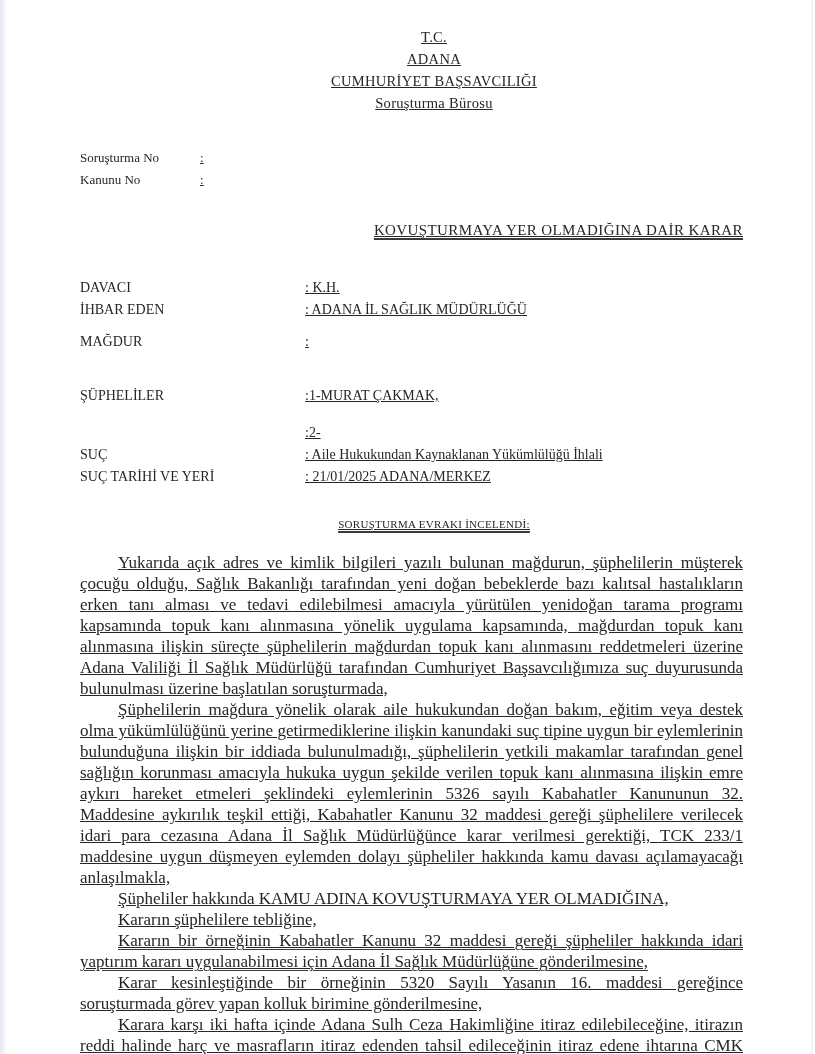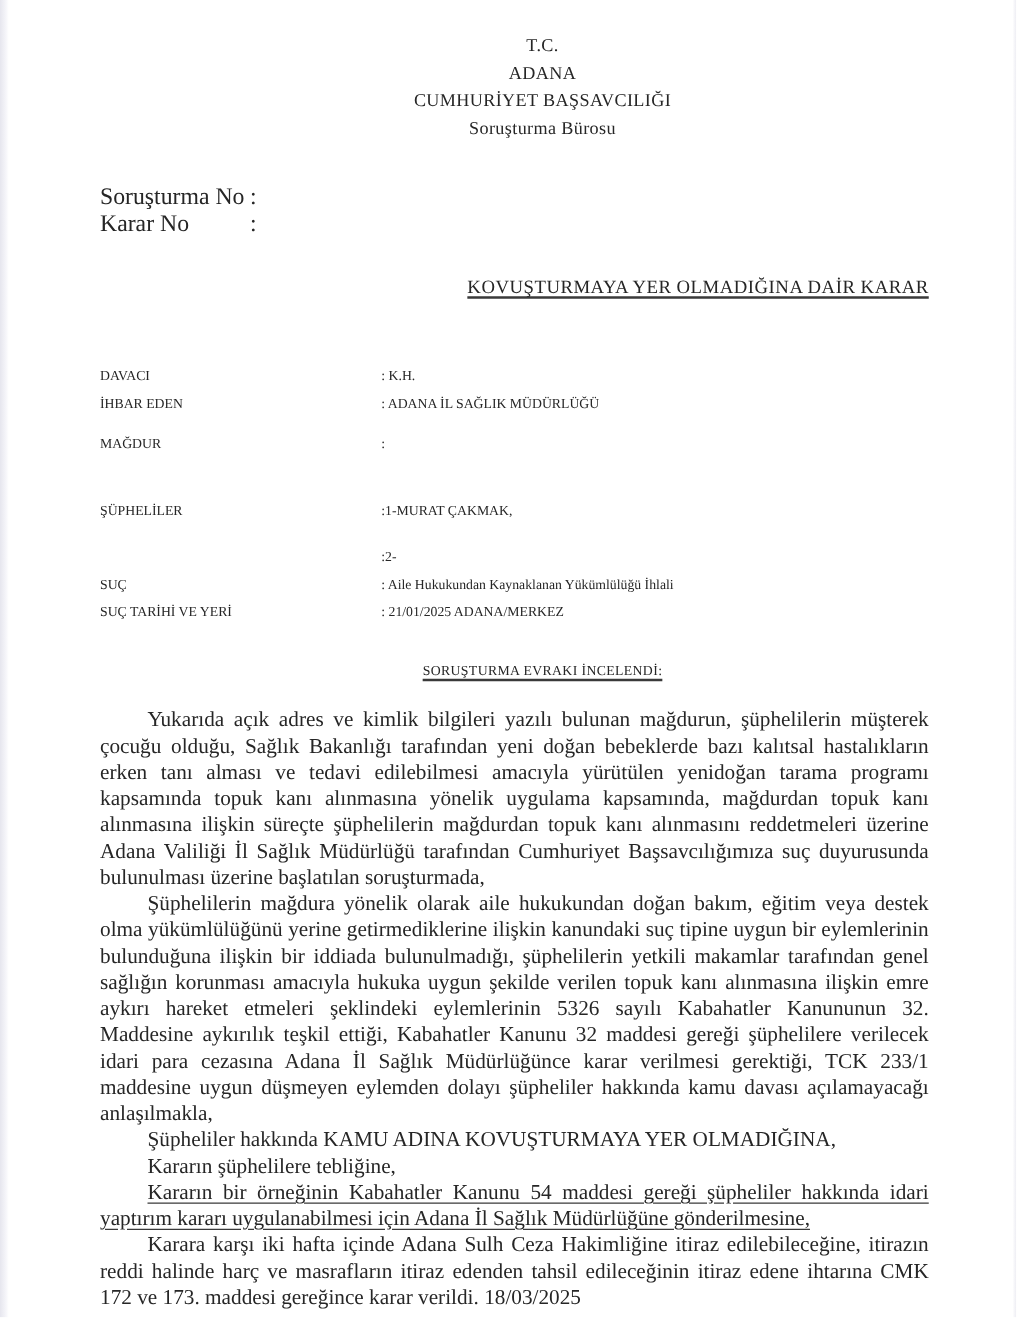--- a/index.html
+++ b/index.html
@@ -10,20 +10,21 @@
   .page {
     position: relative;
     width: 813px;
     height: 1054px;
     background: #ffffff;
     font-family: "Liberation Serif", "DejaVu Serif", serif;
     color: #262626;
     box-sizing: border-box;
     padding: 26px 70px 0 80px;
     overflow: hidden;
+    text-decoration: underline;
   }
   .edge-left {
     position: absolute;
     left: 0; top: 0; bottom: 0;
     width: 7px;
     background: linear-gradient(to right, #e6e6ee, #f6f6fa 70%, #ffffff);
   }
   .edge-right {
     position: absolute;
     right: 0; top: 0; bottom: 0;
@@ -34,42 +35,42 @@
   .doc-header {
     text-align: center;
     font-size: 14.5px;
     line-height: 22px;
     padding-left: 45px; 
   }
   .doc-header .hdr-line { letter-spacing: 0.3px; }
 
   .case-numbers {
     margin-top: 33px;
-    font-size: 19px;
+    font-size: 13px;
     line-height: 22px;
   }
   .cn-label { display: inline-block; width: 120px; }
 
   .doc-title {
     margin-top: 31px;
     text-align: right;
     padding-left: 45px;
     font-size: 15px;
     letter-spacing: 0.4px;
   }
   .underlined {
     text-decoration: underline;
     text-underline-offset: 3px;
     text-decoration-thickness: 1.5px;
     text-decoration-color: #3a3a3a;
   }
 
   .parties {
-    margin-top: 51px;
-    font-size: 11px;
+    margin-top: 38px;
+    font-size: 14px;
     line-height: 22px;
   }
   .party-row .p-label { display: inline-block; width: 225px; }
   .gap-sm { margin-top: 10px; }
   .gap-md { margin-top: 15px; }
   .gap-lg { margin-top: 32px; }
 
   .section-heading {
     margin-top: 30px;
     text-align: center;
@@ -102,21 +103,21 @@
     <div class="hdr-line">ADANA</div>
     <div class="hdr-line">CUMHURİYET BAŞSAVCILIĞI</div>
     <div class="hdr-line">Soruşturma Bürosu</div>
   </div>
 
   <div class="case-numbers">
     <div class="cn-row">
       <span class="cn-label">Soruşturma No</span><span class="cn-colon">:</span><span></span>
     </div>
     <div class="cn-row">
-      <span class="cn-label">Karar No</span><span class="cn-colon">:</span><span></span>
+      <span class="cn-label">Kanunu No</span><span class="cn-colon">:</span><span></span>
     </div>
   </div>
 
   <div class="doc-title">
     <span class="underlined">KOVUŞTURMAYA YER OLMADIĞINA DAİR KARAR</span>
   </div>
 
   <div class="parties">
     <div class="party-row">
       <span class="p-label">DAVACI</span><span>: K.H.</span>
@@ -143,17 +144,18 @@
 
   <div class="section-heading">
     <span class="underlined">SORUŞTURMA EVRAKI İNCELENDİ:</span>
   </div>
 
   <div class="body-text">
     <p class="para">Yukarıda açık adres ve kimlik bilgileri yazılı bulunan mağdurun, şüphelilerin müşterek çocuğu olduğu, Sağlık Bakanlığı tarafından yeni doğan bebeklerde bazı kalıtsal hastalıkların erken tanı alması ve tedavi edilebilmesi amacıyla yürütülen yenidoğan tarama programı kapsamında topuk kanı alınmasına yönelik uygulama kapsamında, mağdurdan topuk kanı alınmasına ilişkin süreçte şüphelilerin mağdurdan topuk kanı alınmasını reddetmeleri üzerine Adana Valiliği İl Sağlık Müdürlüğü tarafından Cumhuriyet Başsavcılığımıza suç duyurusunda bulunulması üzerine başlatılan soruşturmada,</p>
     <p class="para">Şüphelilerin mağdura yönelik olarak aile hukukundan doğan bakım, eğitim veya destek olma yükümlülüğünü yerine getirmediklerine ilişkin kanundaki suç tipine uygun bir eylemlerinin bulunduğuna ilişkin bir iddiada bulunulmadığı, şüphelilerin yetkili makamlar tarafından genel sağlığın korunması amacıyla hukuka uygun şekilde verilen topuk kanı alınmasına ilişkin emre aykırı hareket etmeleri şeklindeki eylemlerinin 5326 sayılı Kabahatler Kanununun 32. Maddesine aykırılık teşkil ettiği, Kabahatler Kanunu 32 maddesi gereği şüphelilere verilecek idari para cezasına Adana İl Sağlık Müdürlüğünce karar verilmesi gerektiği, TCK 233/1 maddesine uygun düşmeyen eylemden dolayı şüpheliler hakkında kamu davası açılamayacağı anlaşılmakla,</p>
     <p class="para">Şüpheliler hakkında KAMU ADINA KOVUŞTURMAYA YER OLMADIĞINA,</p>
     <p class="para">Kararın şüphelilere tebliğine,</p>
-    <p class="para underline-para">Kararın bir örneğinin Kabahatler Kanunu 54 maddesi gereği şüpheliler hakkında idari yaptırım kararı uygulanabilmesi için Adana İl Sağlık Müdürlüğüne gönderilmesine,</p>
+    <p class="para underline-para">Kararın bir örneğinin Kabahatler Kanunu 32 maddesi gereği şüpheliler hakkında idari yaptırım kararı uygulanabilmesi için Adana İl Sağlık Müdürlüğüne gönderilmesine,</p>
+    <p class="para">Karar kesinleştiğinde bir örneğinin 5320 Sayılı Yasanın 16. maddesi gereğince soruşturmada görev yapan kolluk birimine gönderilmesine,</p>
     <p class="para">Karara karşı iki hafta içinde Adana Sulh Ceza Hakimliğine itiraz edilebileceğine, itirazın reddi halinde harç ve masrafların itiraz edenden tahsil edileceğinin itiraz edene ihtarına CMK 172 ve 173. maddesi gereğince karar verildi. 18/03/2025</p>
   </div>
 
 </div>
 
 </body></html>

